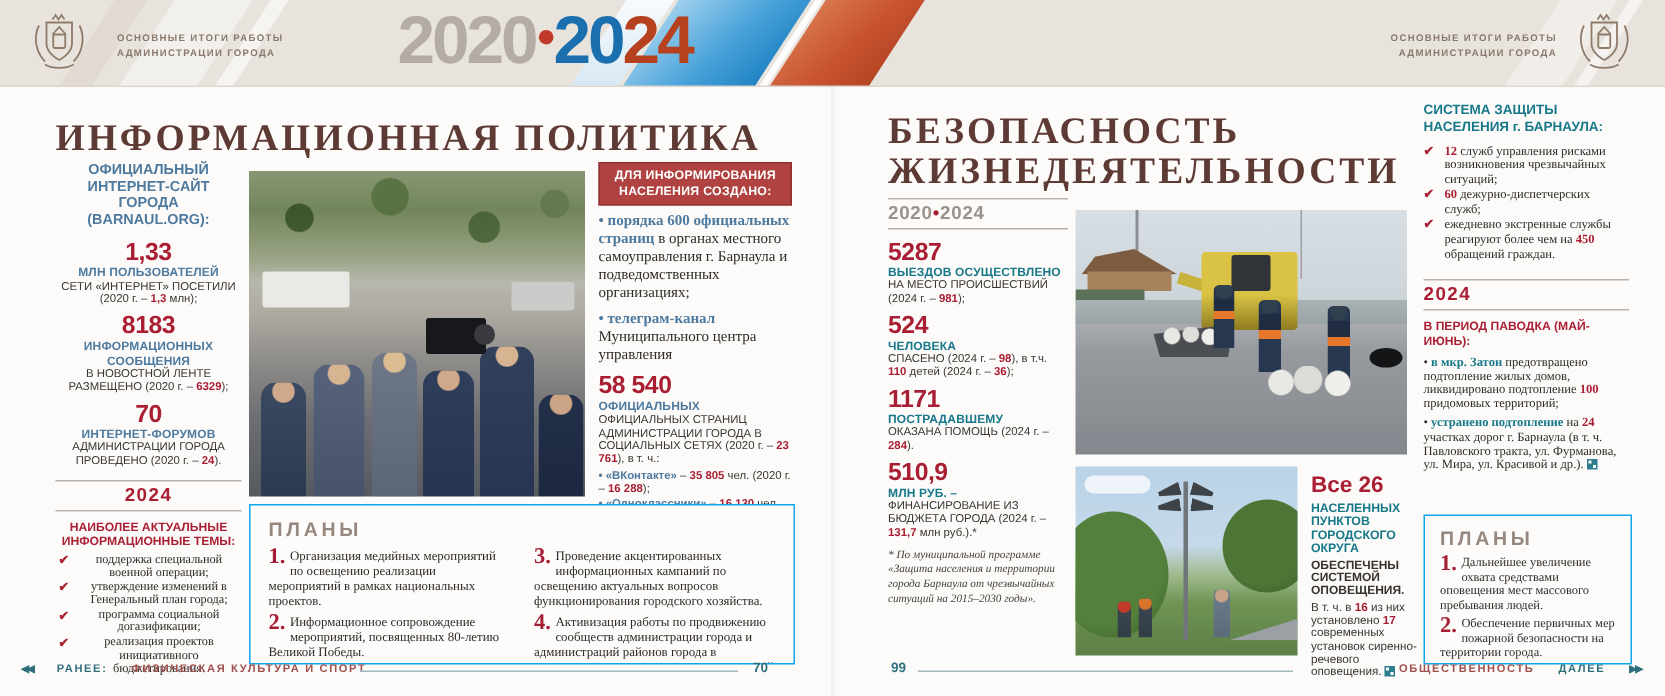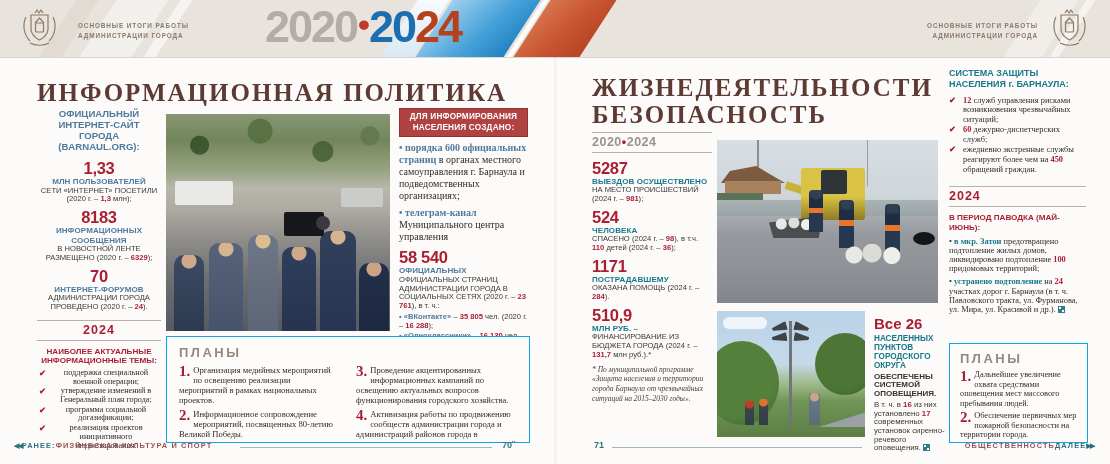--- a/index.html
+++ b/index.html
@@ -146,21 +146,21 @@
   .sp4{left:77px;top:22px;transform:rotate(188deg);}
   .sr-man1{left:28px;top:90px;width:9px;height:24px;border-radius:3px 3px 0 0;
     background:radial-gradient(circle at 50% 3px,#c23a2a 0 4px,transparent 5px),linear-gradient(#3c4750,#333d46);}
   .sr-man2{left:42px;top:88px;width:9px;height:26px;border-radius:3px 3px 0 0;
     background:radial-gradient(circle at 50% 3px,#d8742c 0 4px,transparent 5px),linear-gradient(#3c4750,#333d46);}
   .sr-man3{left:92px;top:82px;width:11px;height:32px;border-radius:3px 3px 0 0;
     background:radial-gradient(circle at 50% 4px,#c9a489 0 4px,transparent 5px),linear-gradient(#6b7c8a,#5b6b79);}
   .sr-roof{right:0;bottom:10px;width:46px;height:17px;background:#9aa0a4;clip-path:polygon(0 100%,100% 15%,100% 100%);}
   
   .fnav{position:absolute;top:441px;font-size:7.4px;letter-spacing:1.1px;font-weight:700;
-        white-space:nowrap;display:flex;gap:0;align-items:center;cursor:pointer;}
+        white-space:nowrap;display:flex;gap:16px;align-items:center;cursor:pointer;}
   .fnav .arr{color:var(--footer-teal);font-size:7px;letter-spacing:-1.5px;}
   .fnav .lbl{color:var(--footer-teal);}
   .fnav .ttl{color:var(--footer-rose);}
   .fnav-left{left:14px;} .fnav-right{right:16px;}
   .fline{position:absolute;top:447px;height:1px;background:#9fb9bd;}
   .fline-left{left:240px;width:252px;} .fline-right{left:612px;width:250px;}
   .pnum{position:absolute;top:440px;color:var(--footer-teal);font-weight:700;font-size:9px;}
   .pnum-left{left:502px;} .pnum-right{left:594px;}
 </style>
 </head>
@@ -287,22 +287,22 @@
     <div class="plans-h">ПЛАНЫ</div>
     <div class="plans-list two-col">
       <div class="plan-item"><span class="plan-num">1.</span><span>Организация медийных мероприятий по освещению реализации мероприятий в рамках национальных проектов.</span></div>
       <div class="plan-item"><span class="plan-num">2.</span><span>Информационное сопровождение мероприятий, посвященных 80-летию Великой Победы.</span></div>
       <div class="plan-item"><span class="plan-num">3.</span><span>Проведение акцентированных информационных кампаний по освещению актуальных вопросов функционирования городского хозяйства.</span></div>
       <div class="plan-item"><span class="plan-num">4.</span><span>Активизация работы по продвижению сообществ администрации города и администраций районов города в социальных сетях, увеличению совокупной аудитории подписчиков.</span></div>
     </div>
   </div>
 
   <h1 class="title title-right">
+    <div>БЕЗОПАСНОСТЬ</div>
     <div>ЖИЗНЕДЕЯТЕЛЬНОСТИ</div>
-    <div>БЕЗОПАСНОСТЬ</div>
   </h1>
 
   <div class="col teal-col" style="left:592px;top:132px;width:120px;">
     <div class="period-h"><span>2020</span><span class="red">•</span><span>2024</span></div>
 
     <div class="stat">
       <div class="stat-num">5287</div>
       <div class="stat-label">ВЫЕЗДОВ ОСУЩЕСТВЛЕНО</div>
       <div class="desc"><span>НА МЕСТО ПРОИСШЕСТВИЙ (2024 г. – </span><span class="red">981</span><span>);</span></div>
     </div>
@@ -396,21 +396,21 @@
     </div>
   </div>
 
   <div class="fnav fnav-left">
     <span class="arr">◀◀</span>
     <span class="lbl">РАНЕЕ:</span>
     <span class="ttl">ФИЗИЧЕСКАЯ КУЛЬТУРА И СПОРТ</span>
   </div>
   <div class="fline fline-left"></div>
   <div class="pnum pnum-left">70</div>
-  <div class="pnum pnum-right">71</div>
+  <div class="pnum pnum-right">99</div>
   <div class="fline fline-right"></div>
   <div class="fnav fnav-right">
     <span class="ttl">ОБЩЕСТВЕННОСТЬ</span>
     <span class="lbl">ДАЛЕЕ</span>
     <span class="arr">▶▶</span>
   </div>
 
 </div>
 
 </body></html>

